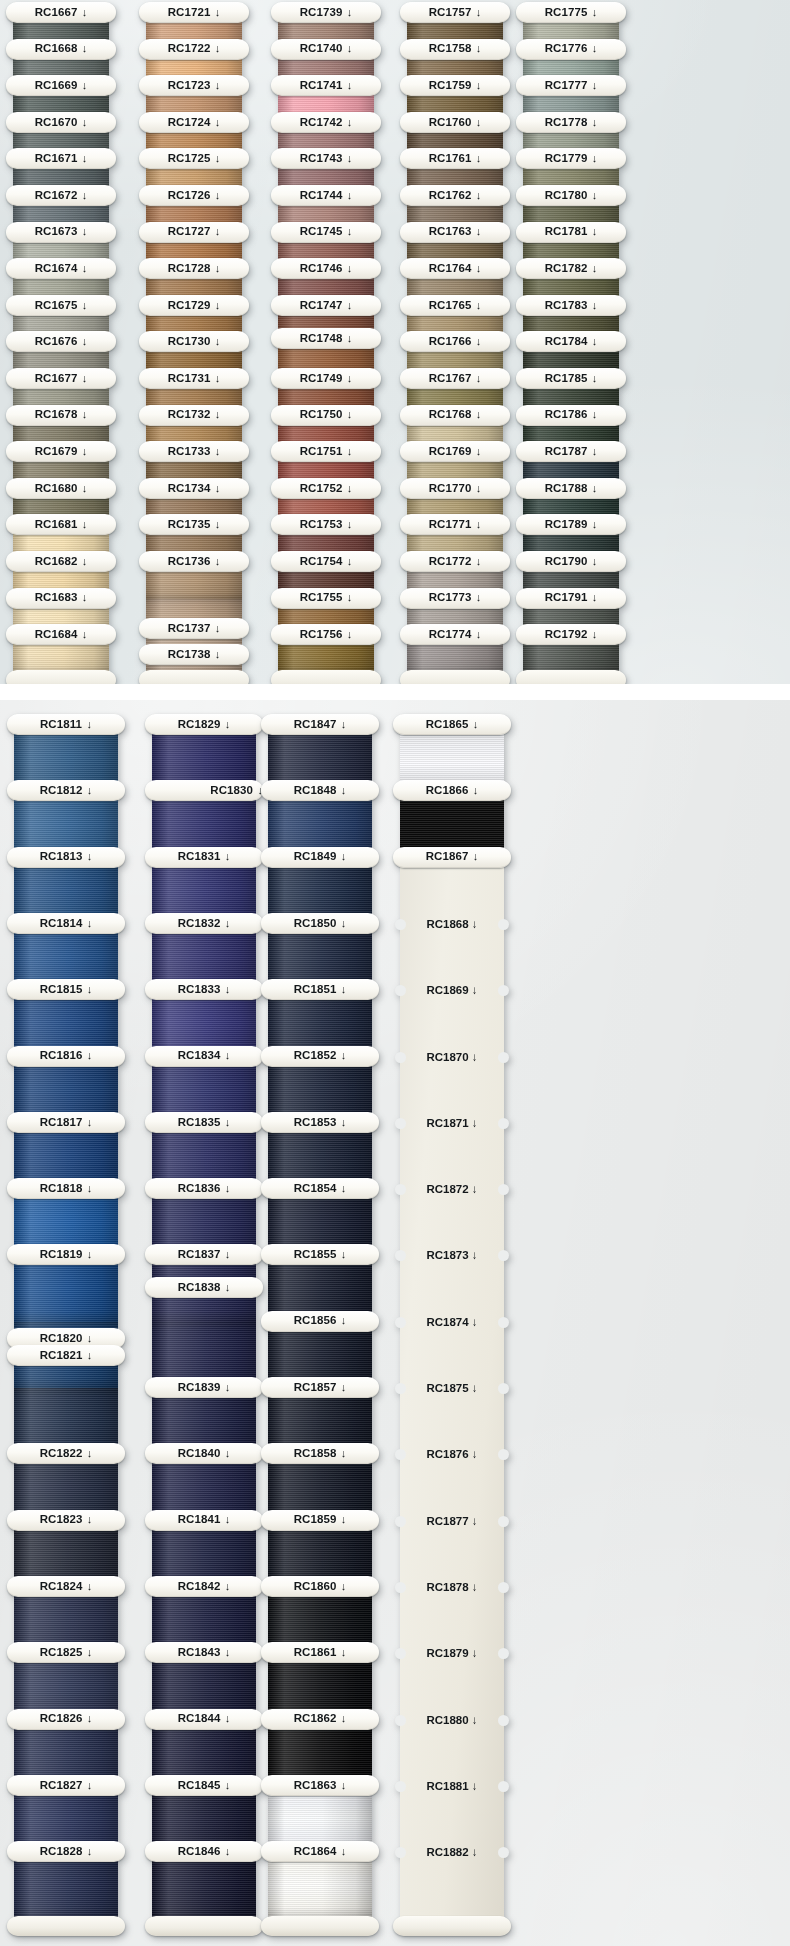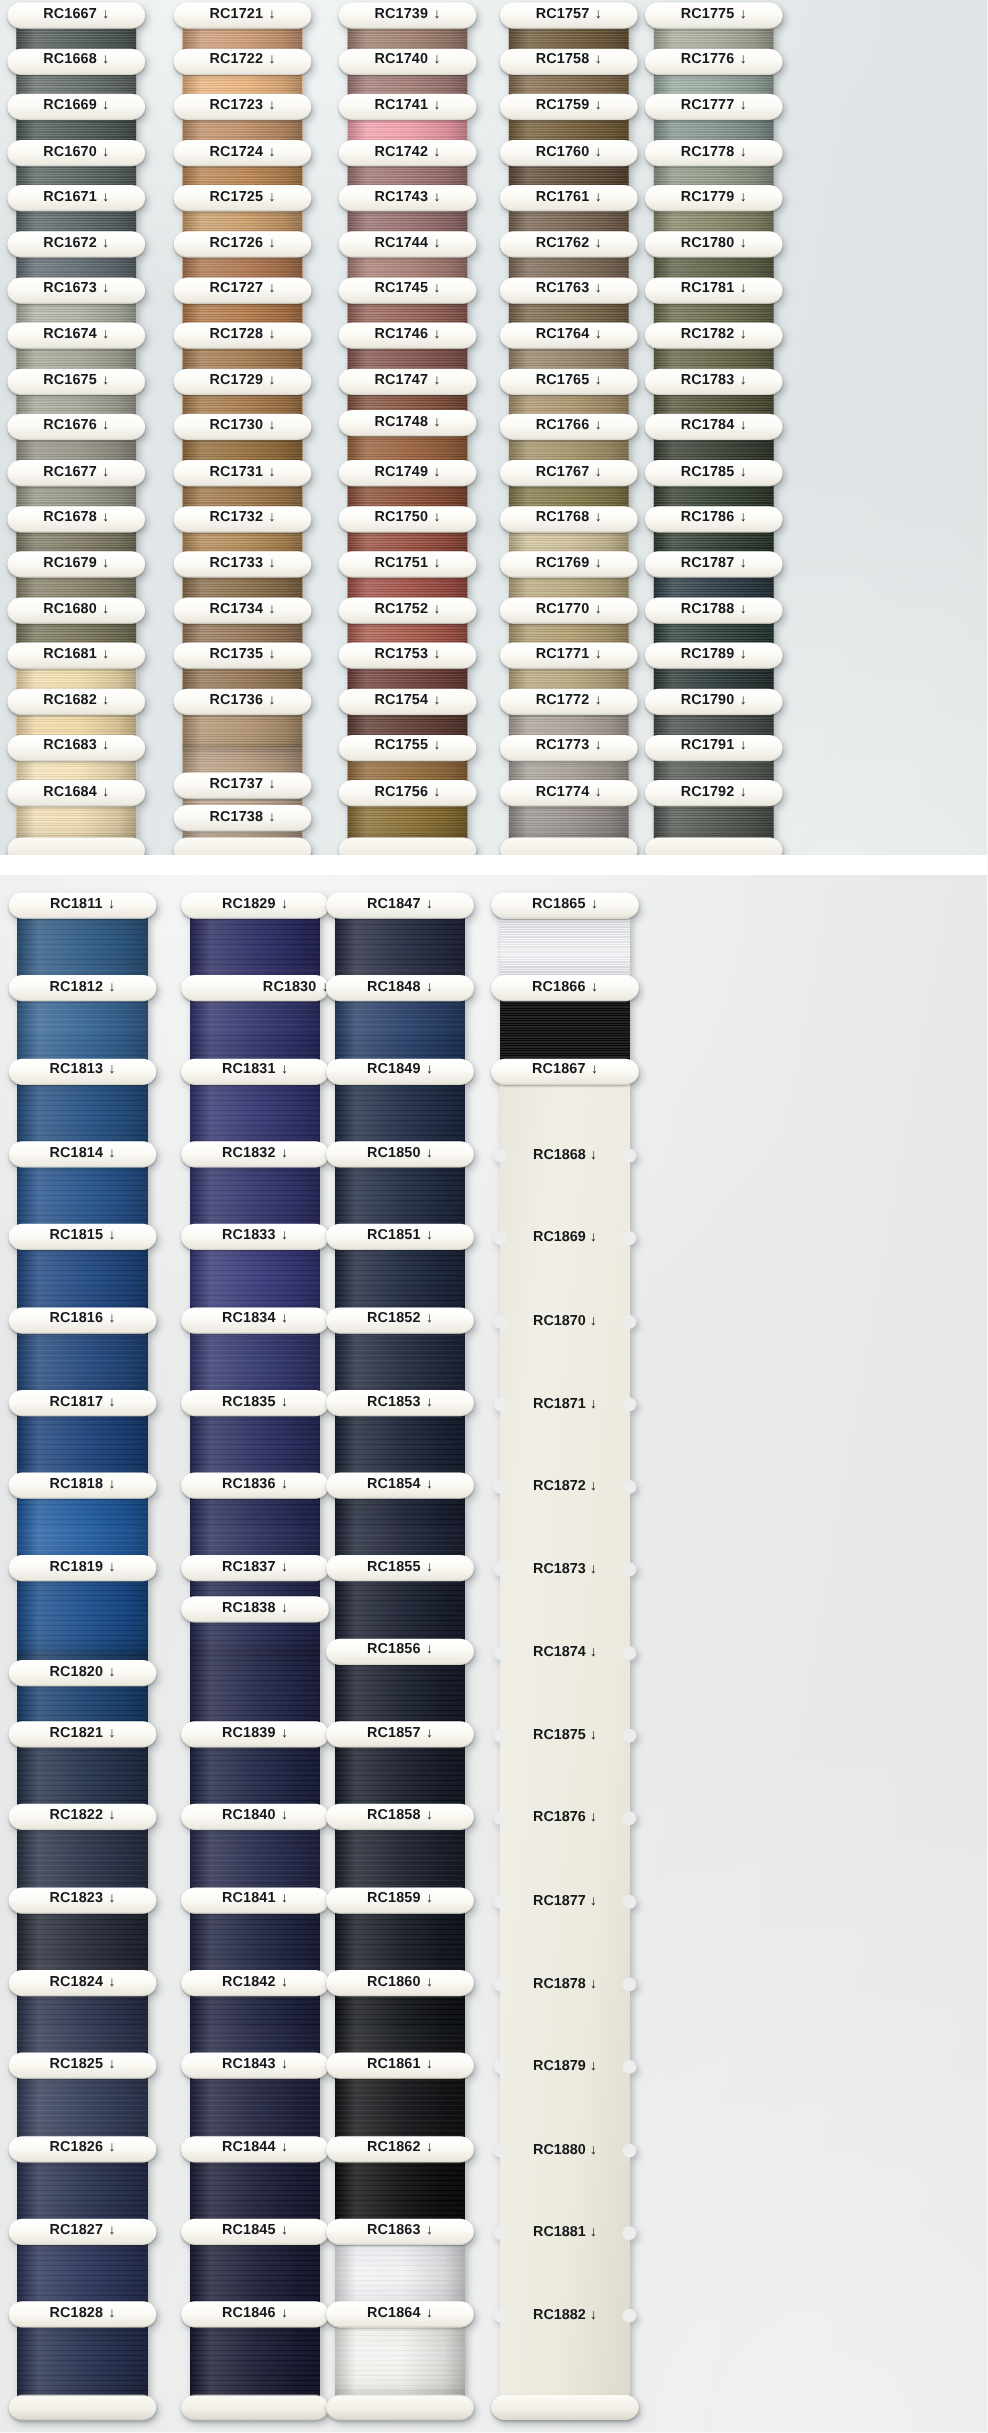--- a/index.html
+++ b/index.html
@@ -911,21 +911,21 @@
         </div>
         <div class="tab" style="top: 464.1px; z-index: 5;">
           <span class="code">RC1818 <span class="arrow">↓</span></span>
         </div>
         <div class="tab" style="top: 530.4px; z-index: 5;">
           <span class="code">RC1819 <span class="arrow">↓</span></span>
         </div>
         <div class="tab" style="top: 586px; z-index: 5; margin-top: 28px;">
           <span class="code">RC1820 <span class="arrow">↓</span></span>
         </div>
-        <div class="tab" style="top: 663px; z-index: 5;">
+        <div class="tab" style="top: 631px; z-index: 5;">
           <span class="code">RC1821 <span class="arrow">↓</span></span>
         </div>
         <div class="tab" style="top: 729.3px; z-index: 5;">
           <span class="code">RC1822 <span class="arrow">↓</span></span>
         </div>
         <div class="tab" style="top: 795.6px; z-index: 5;">
           <span class="code">RC1823 <span class="arrow">↓</span></span>
         </div>
         <div class="tab" style="top: 861.9px; z-index: 5;">
           <span class="code">RC1824 <span class="arrow">↓</span></span>

